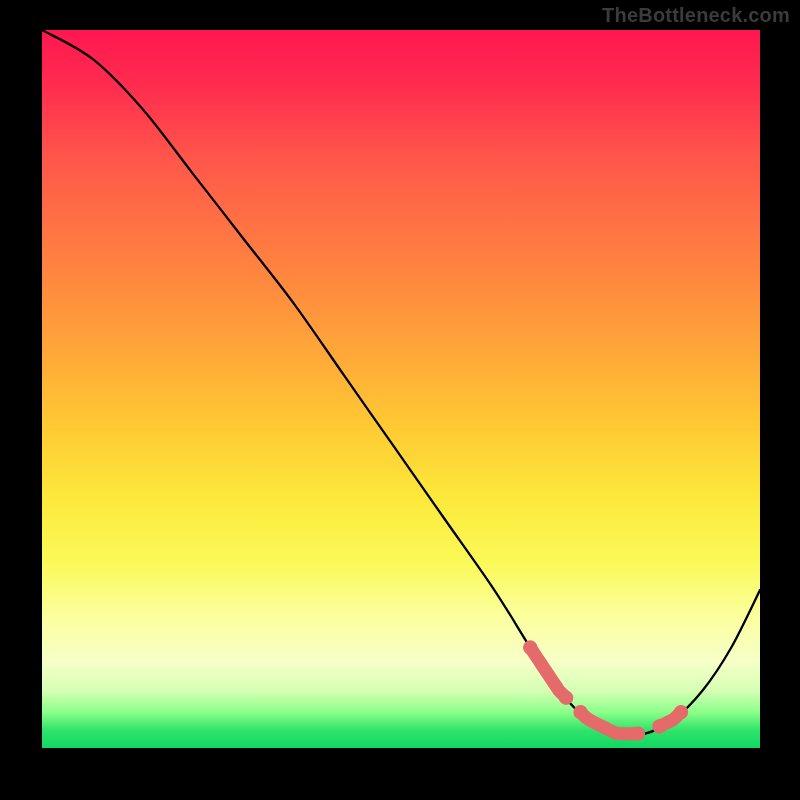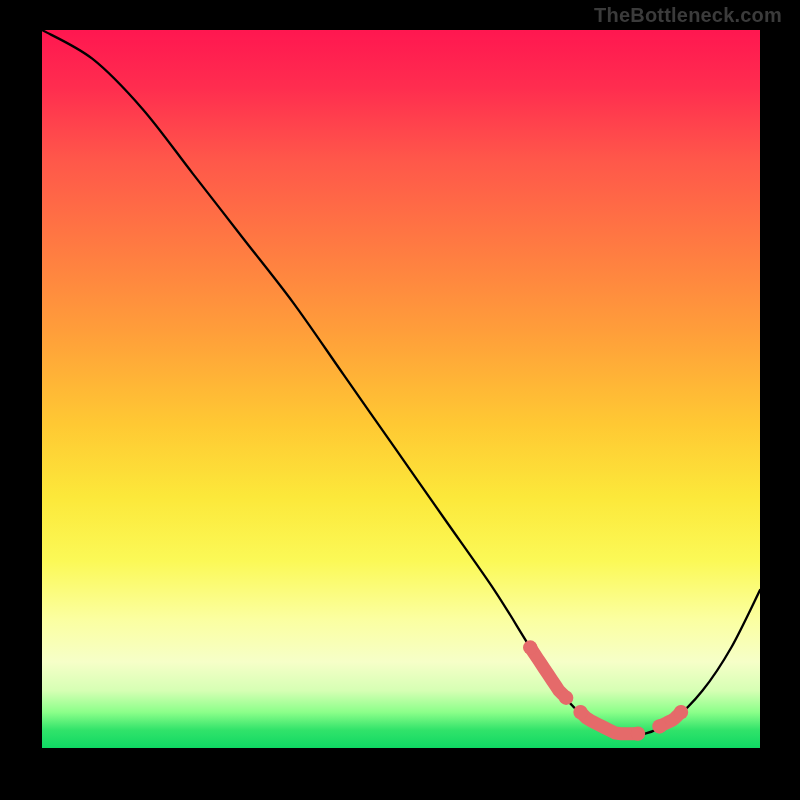--- a/index.html
+++ b/index.html
@@ -13,21 +13,21 @@
   }
   .frame {
     position: relative;
     width: 800px;
     height: 800px;
     background: #000;
   }
   .watermark {
     position: absolute;
     top: 4px;
-    right: 18px;
+    right: 10px;
     color: #3b3b3b;
     font-size: 20px;
     font-weight: 600;
     letter-spacing: 0.2px;
     user-select: none;
   }
   .plot-area {
     position: absolute;
     left: 42px;
     top: 30px;

